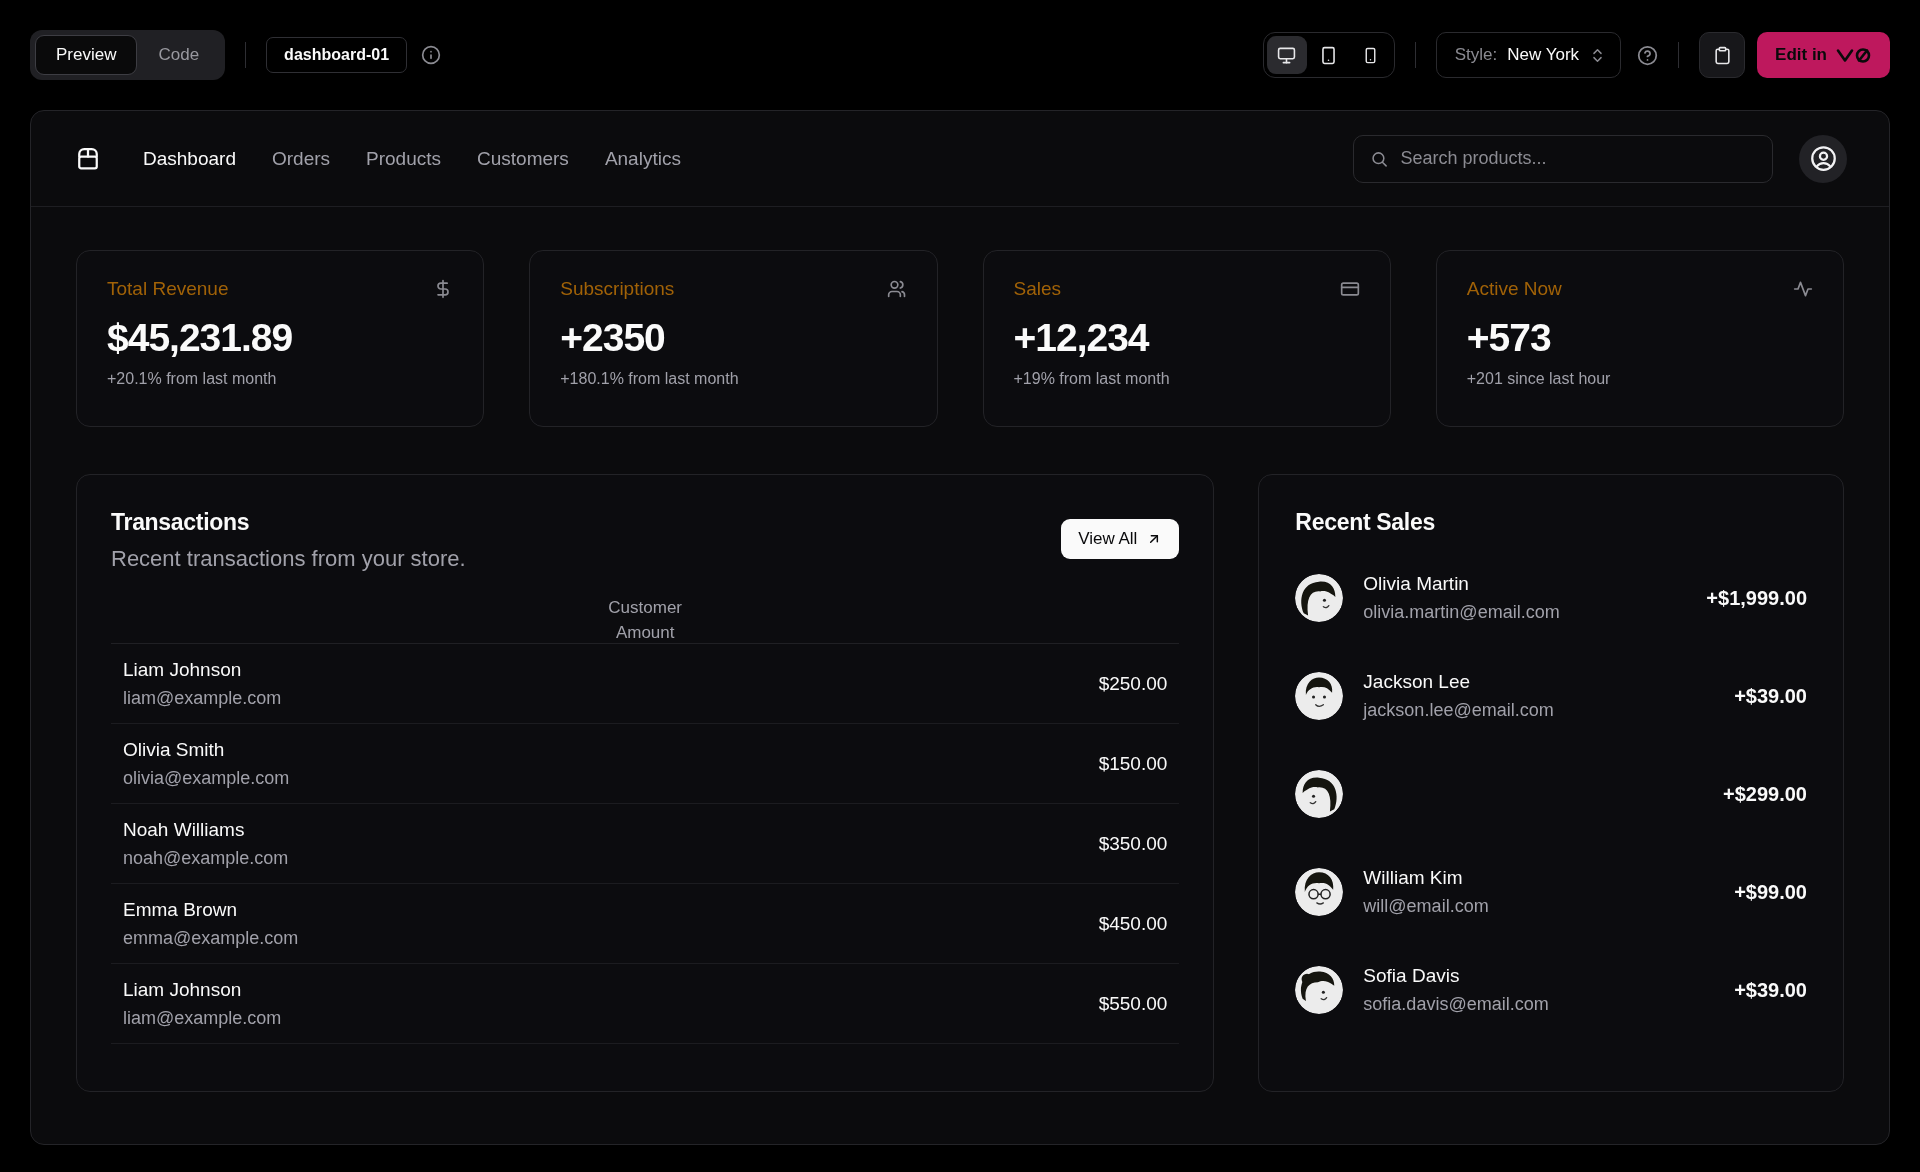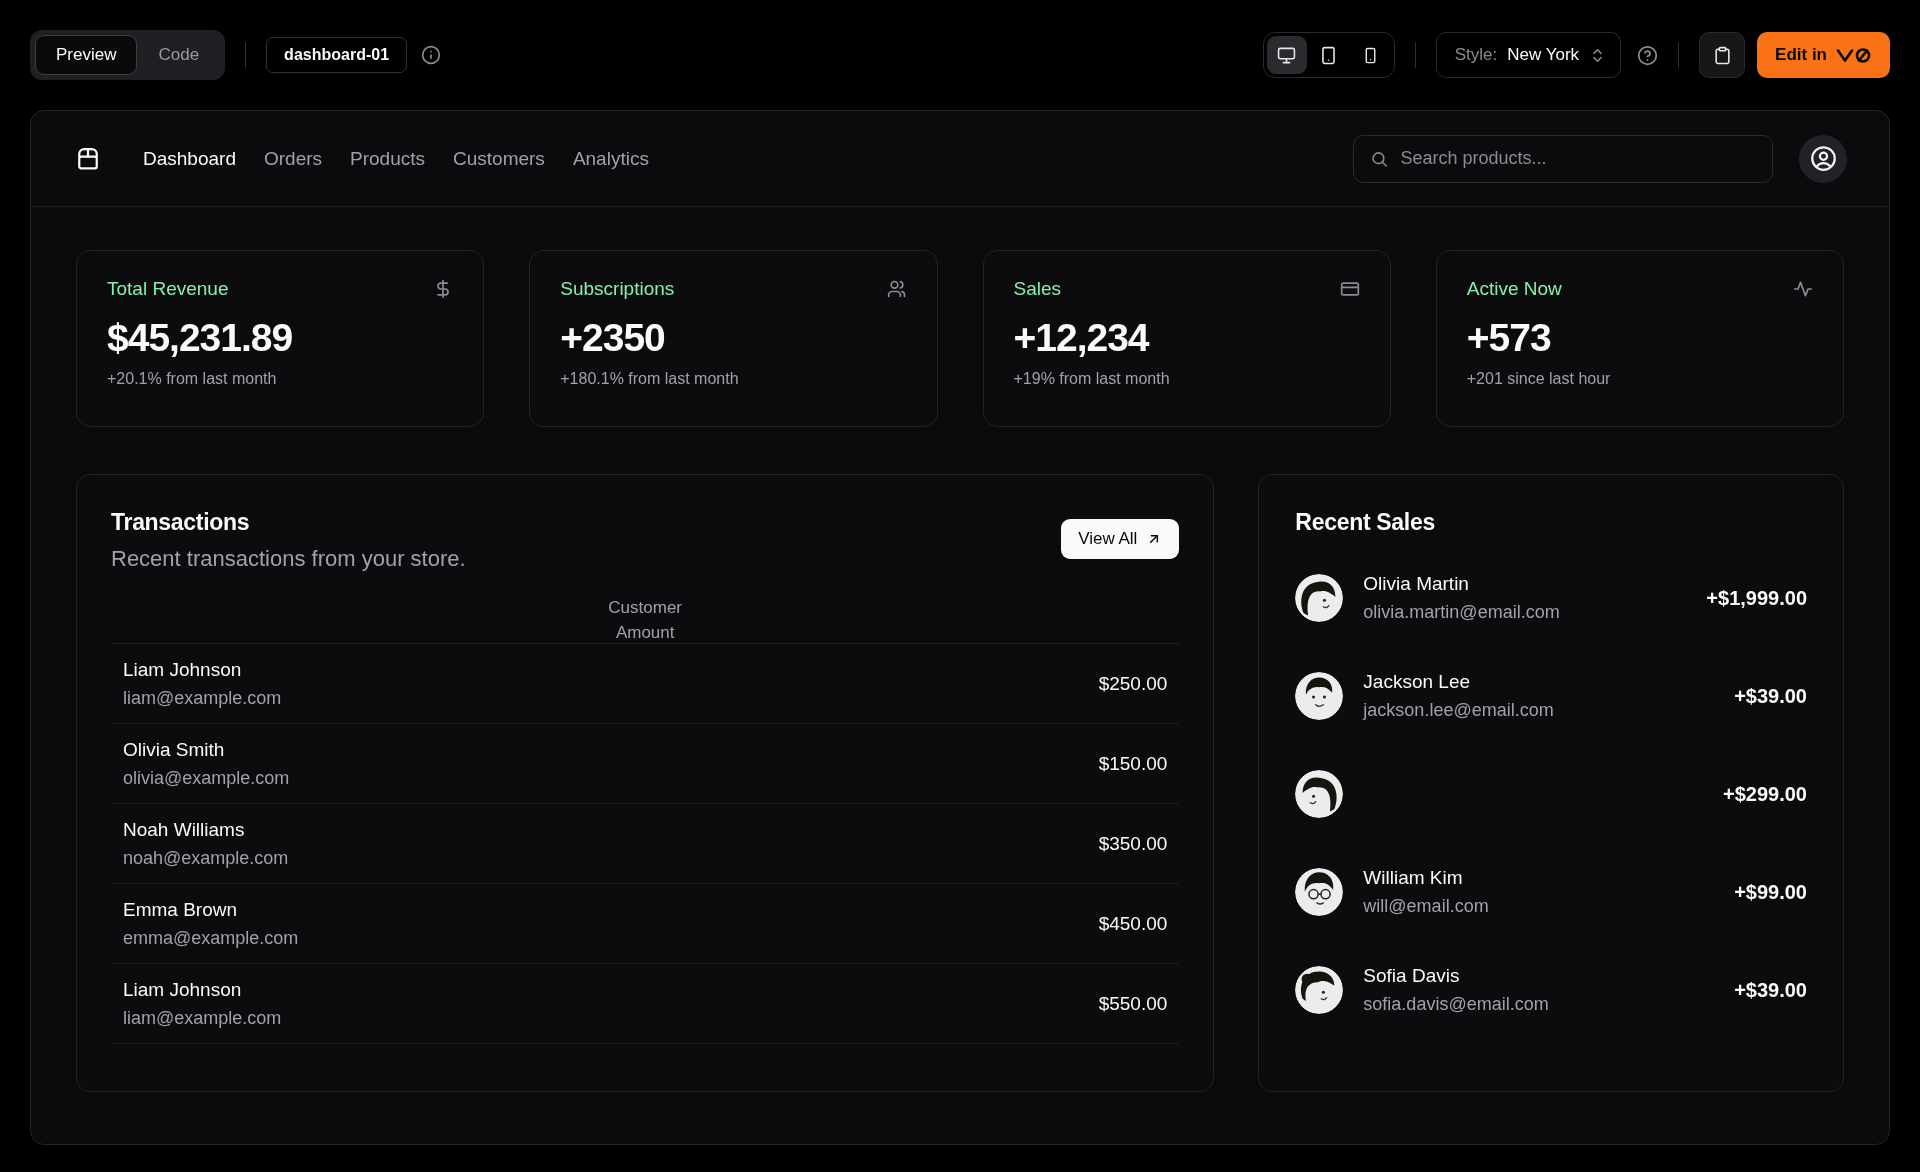--- a/index.html
+++ b/index.html
@@ -23,43 +23,43 @@
   .device-group { display:flex; align-items:center; gap:2px; border:1px solid #2a2a2e; border-radius:12px; padding:3px; }
   .device-btn { width:40px; height:38px; display:flex; align-items:center; justify-content:center; border-radius:9px; color:#e8e8ea; }
   .device-btn.active { background:#2b2b2f; }
 
   .style-select { display:flex; align-items:center; gap:10px; border:1px solid #2a2a2e; border-radius:10px; height:46px; padding:0 14px 0 18px; font-size:17px; }
   .style-label { color:#8b8b92; }
   .style-value { color:#fafafa; font-weight:500; }
   .help-btn { margin-left:16px; display:flex; align-items:center; }
 
   .clip-btn { width:46px; height:46px; background:#17171a; border:1px solid #2a2a2e; border-radius:10px; display:flex; align-items:center; justify-content:center; color:#e8e8ea; margin-right:12px; }
-  .edit-btn { height:46px; background:#f97316; color:#0a0a0a; border-radius:10px; display:flex; align-items:center; gap:9px; padding:0 18px; font-size:17px; font-weight:600; }
+  .edit-btn { height:46px; background:#be185d; color:#0a0a0a; border-radius:10px; display:flex; align-items:center; gap:9px; padding:0 18px; font-size:17px; font-weight:600; }
 
   
   .container { margin:0 30px; height:1035px; background:#0b0b0d; border:1px solid #242428; border-radius:14px; overflow:hidden; }
 
   .nav { height:96px; display:flex; align-items:center; padding:0 42px; border-bottom:1px solid #1e1e22; }
   .nav-logo { color:#fafafa; margin-right:40px; display:flex; }
-  .nav-links { display:flex; align-items:flex-end; gap:28px; }
+  .nav-links { display:flex; align-items:flex-end; gap:36px; }
   .nav-link { font-size:19px; color:#a1a1aa; cursor:pointer; }
   .nav-link.active { color:#fafafa; font-weight:500; }
   .nav-right { margin-left:auto; display:flex; align-items:center; gap:26px; }
   .search-box { width:420px; height:48px; border:1px solid #2a2a2e; border-radius:10px; display:flex; align-items:center; gap:12px; padding:0 16px; }
   .search-box input { background:transparent; border:none; outline:none; color:#fafafa; font-size:18px; width:100%; font-family:"Liberation Sans", sans-serif; }
   .search-box input::placeholder { color:#8b8b92; }
   .avatar-btn { width:48px; height:48px; border-radius:50%; background:#222226; display:flex; align-items:center; justify-content:center; color:#f2f2f4; }
 
   .main { padding:43px 45px 0; }
 
   
   .stats { display:flex; gap:45px; margin-bottom:47px; }
   .stat-card { flex:1; height:177px; background:#0c0c0f; border:1px solid #232327; border-radius:14px; padding:27px 30px; }
   .stat-head { display:flex; align-items:center; justify-content:space-between; }
-  .stat-title { font-size:19px; font-weight:500; color:#86efac; }
+  .stat-title { font-size:19px; font-weight:500; color:#a16207; }
   .stat-value { font-size:39px; font-weight:700; letter-spacing:-1px; margin-top:16px; }
   .stat-change { font-size:16px; color:#a1a1aa; margin-top:10px; }
 
   
   .content-row { display:flex; gap:44px; }
   .card { background:#0c0c0f; border:1px solid #232327; border-radius:14px; height:618px; }
   .card-transactions { flex:2.088; padding:34px 34px 0; }
   .card-recent { flex:1; padding:34px 36px 0; }
 
   .tx-head { display:flex; align-items:flex-start; justify-content:space-between; }

